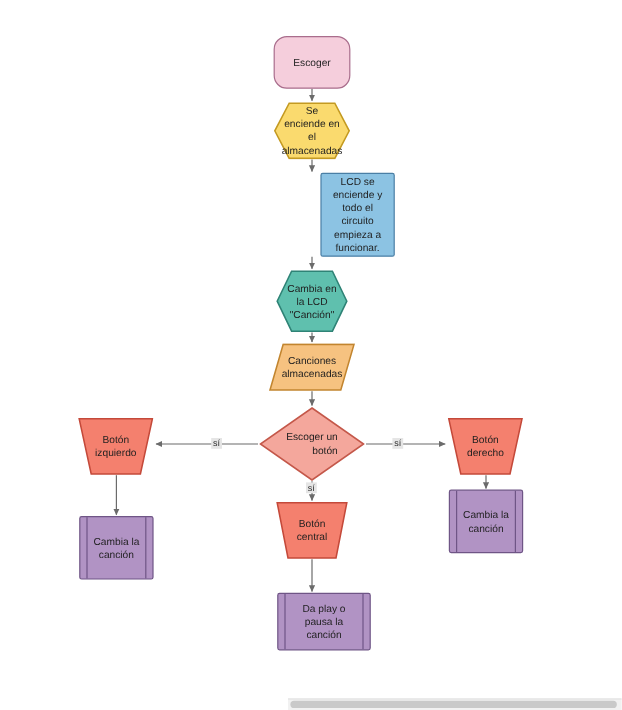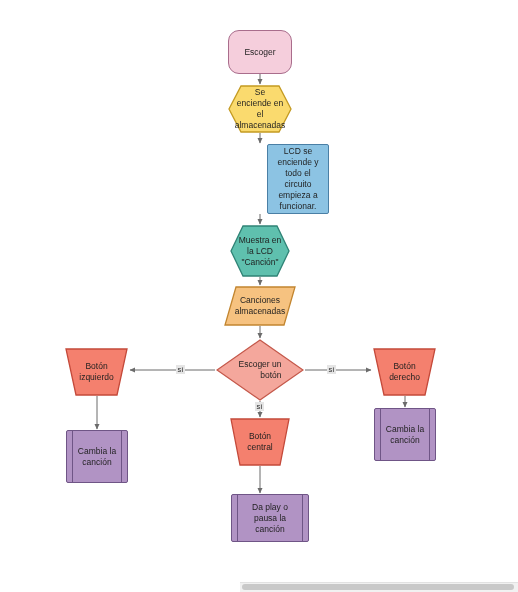--- a/index.html
+++ b/index.html
@@ -219,21 +219,21 @@
 todo el
 circuito
 empieza a
 funcionar.</span>
 </div>
 
 <div class="hex n-muestra">
   <svg width="60" height="52" viewBox="0 0 60 52" xmlns="http://www.w3.org/2000/svg">
     <polygon points="13,1 47,1 59,26 47,51 13,51 1,26" fill="#5fc0ae" stroke="#2f8376" stroke-width="1.3"></polygon>
   </svg>
-  <span class="hx-label">Muestra en
+  <span class="hx-label">Cambia en
 la LCD
 "Canción"</span>
 </div>
 
 <div class="para n-canciones">
   <svg width="72" height="40" viewBox="0 0 72 40" xmlns="http://www.w3.org/2000/svg">
     <polygon points="12,1 71,1 60,39 1,39" fill="#f6c280" stroke="#c2852f" stroke-width="1.3"></polygon>
   </svg>
   <span class="pg-label">Canciones
 almacenadas</span>

